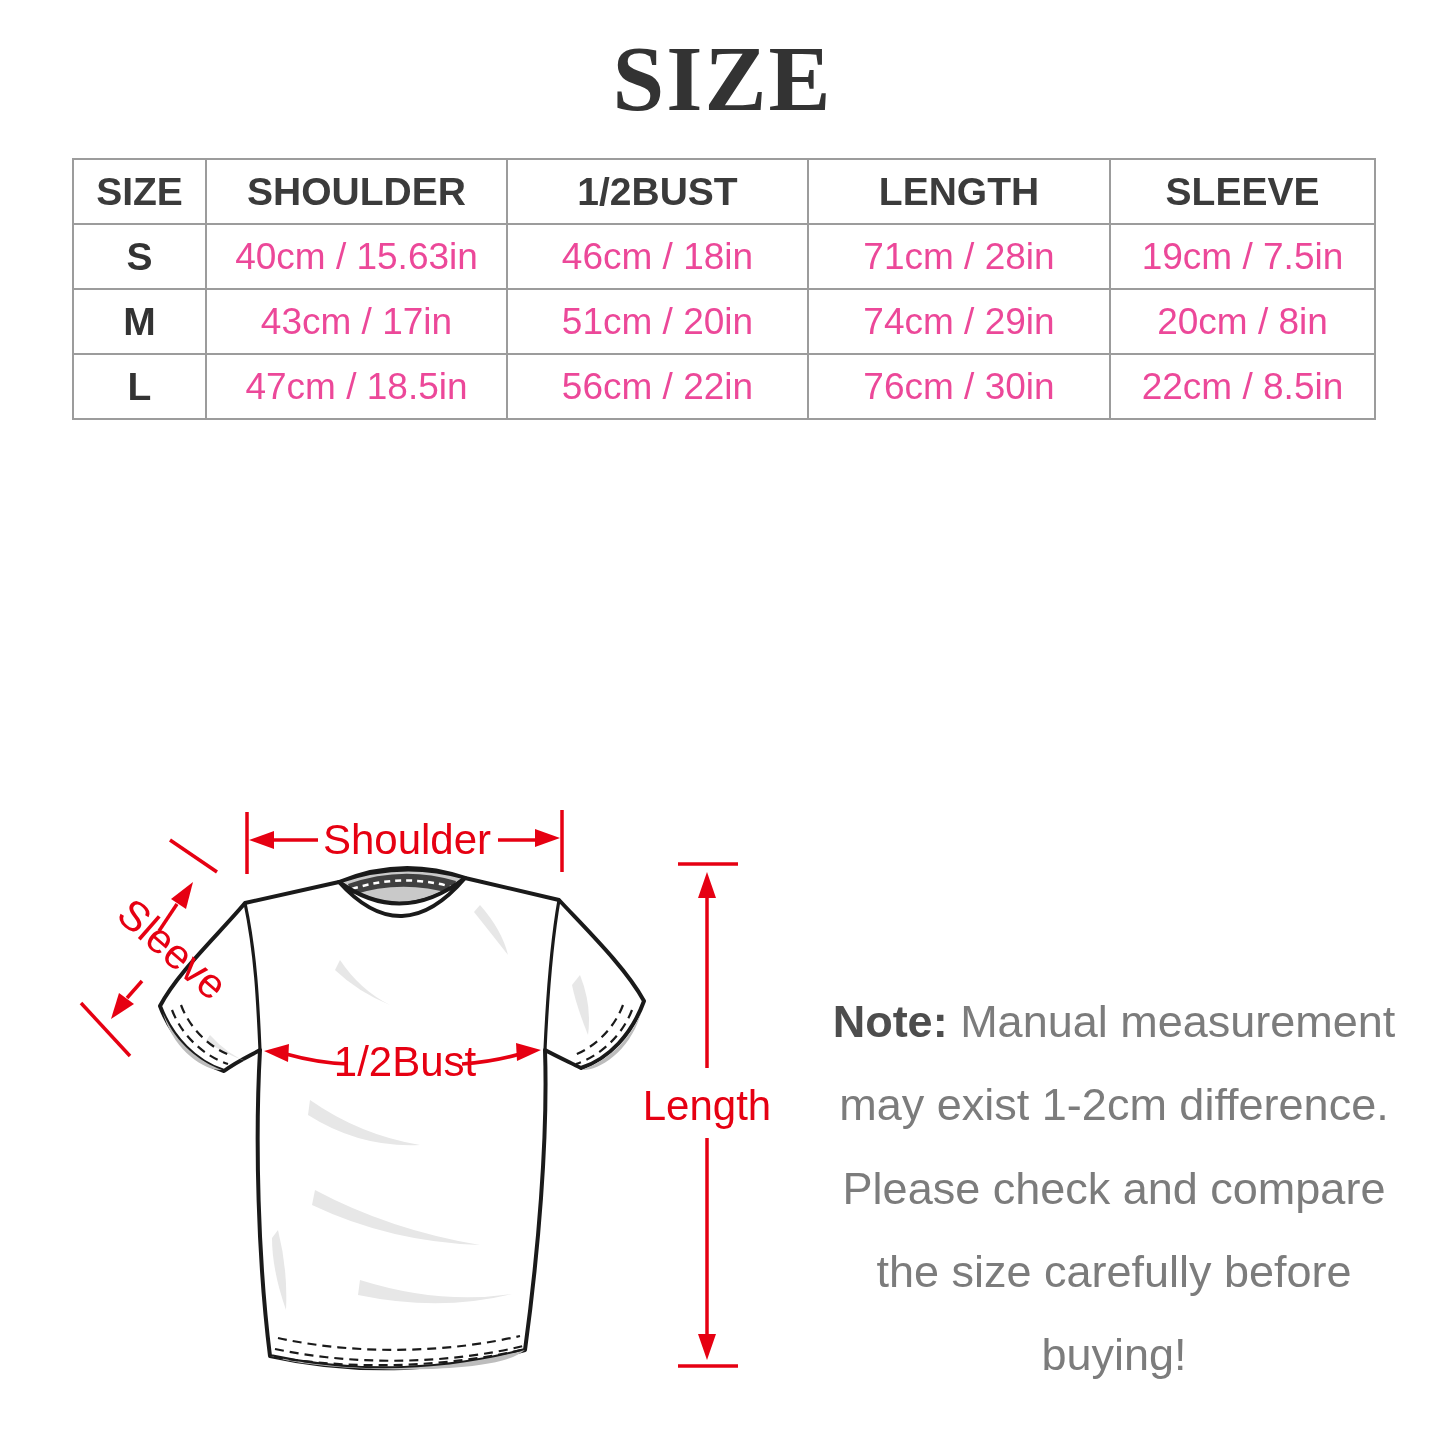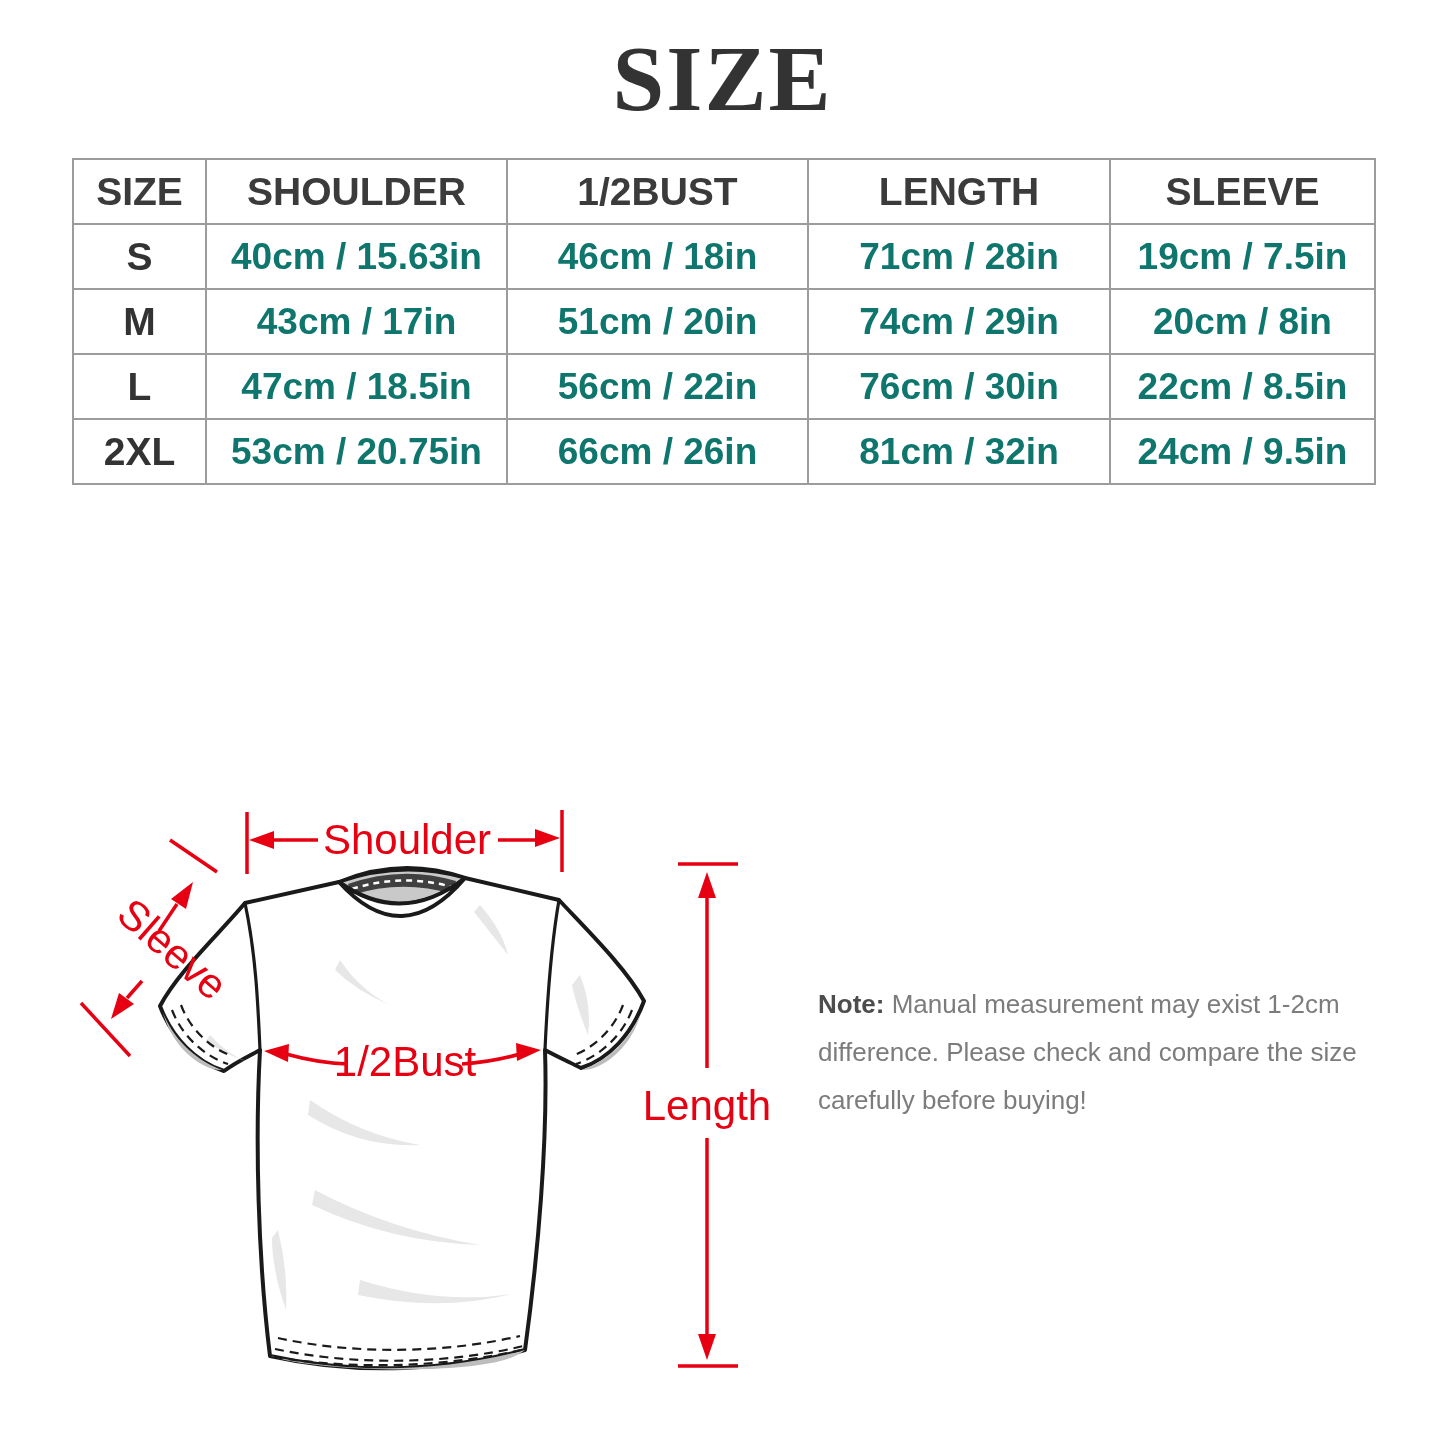--- a/index.html
+++ b/index.html
@@ -22,39 +22,39 @@
   .size-table col.c1 { width:133px; }
   .size-table col.c2 { width:301px; }
   .size-table col.c3 { width:301px; }
   .size-table col.c4 { width:302px; }
   .size-table col.c5 { width:265px; }
   .size-table th, .size-table td {
     border:2px solid #9c9c9c; text-align:center; vertical-align:middle;
     height:63px; padding:0; white-space:nowrap; overflow:hidden;
   }
   .size-table th { font-size:39px; font-weight:bold; color:#3b3b3b; }
-  .size-table td { font-size:37px; font-weight:bold; color:#0f766e; }
+  .size-table td { font-size:37px; font-weight:normal; color:#ec4899; }
   .size-table td.size-cell { font-size:39px; font-weight:bold; color:#333333; }
 
   svg.diagram { position:absolute; left:60px; top:800px; }
   .outline { fill:#ffffff; stroke:#1a1a1a; stroke-width:4; stroke-linejoin:round; stroke-linecap:round; }
   .seam   { fill:none; stroke:#1a1a1a; stroke-width:3.2; stroke-linecap:round; }
   .dash   { fill:none; stroke:#1a1a1a; stroke-width:2.2; stroke-dasharray:9 6; }
   .grayfill { fill:#bdbdbd; stroke:none; }
   .collarfill { fill:#c9c9c9; }
   .tape   { fill:#404040; stroke:none; }
   .tapestitch { fill:none; stroke:#ffffff; stroke-width:2.5; stroke-dasharray:6 5; }
   .wrinkle { fill:#e7e7e7; stroke:none; }
   .red-l { stroke:#e60012; stroke-width:3.5; fill:none; stroke-linecap:butt; }
   .red-f { fill:#e60012; stroke:none; }
   .red-t { fill:#e60012; font-size:42px; font-family:"Liberation Sans", sans-serif; }
 
   .note {
     position:absolute; left:818px; top:980px; width:592px;
-    font-size:26px; line-height:1.85; color:#7c7c7c; text-align:left;
+    font-size:45px; line-height:1.85; color:#7c7c7c; text-align:center;
   }
   .note strong { color:#4d4d4d; font-weight:bold; }
 </style>
 </head>
 <body>
 
 <div class="page">
 
   <h1 class="title">SIZE</h1>
 
@@ -89,27 +89,20 @@
           <td>51cm / 20in</td>
           <td>74cm / 29in</td>
           <td>20cm / 8in</td>
         </tr>
         <tr>
           <td class="size-cell">L</td>
           <td>47cm / 18.5in</td>
           <td>56cm / 22in</td>
           <td>76cm / 30in</td>
           <td>22cm / 8.5in</td>
-        </tr>
-        <tr>
-          <td class="size-cell">2XL</td>
-          <td>53cm / 20.75in</td>
-          <td>66cm / 26in</td>
-          <td>81cm / 32in</td>
-          <td>24cm / 9.5in</td>
         </tr>
       </tbody>
   </table>
 
   <svg class="diagram" width="720" height="645" viewBox="0 0 720 645" xmlns="http://www.w3.org/2000/svg">
 
     <g>
 
       <path class="outline" d="M279,82 L185,103
         C158,135 118,172 100,206

